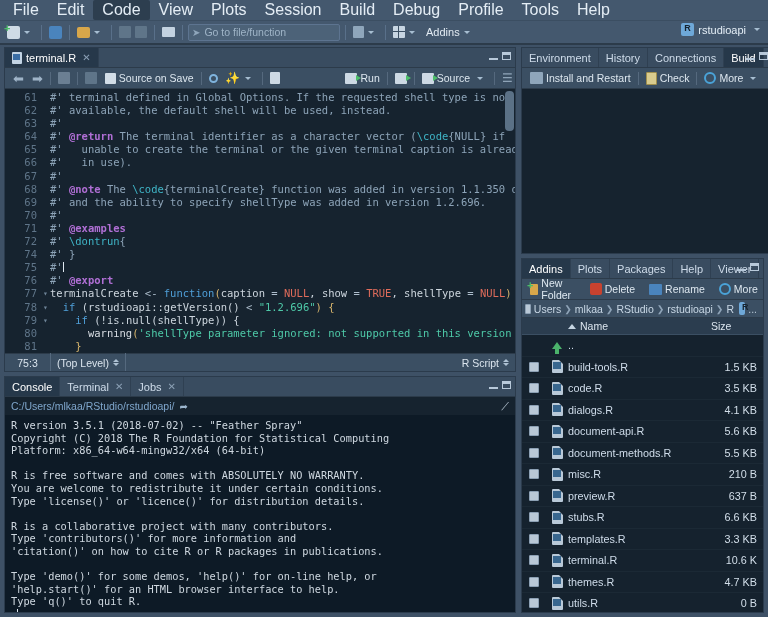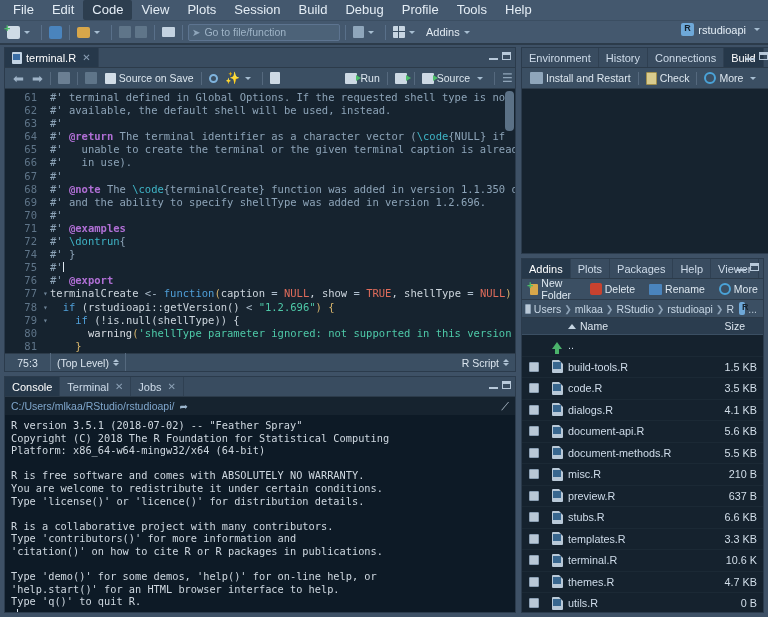--- a/index.html
+++ b/index.html
@@ -18,21 +18,21 @@
   #menubar {
     height: 21px;
     background: #44586e;
     display: flex;
     align-items: center;
     padding-left: 4px;
     border-bottom: 1px solid #3b4e62;
   }
   .menu-item {
     padding: 3px 9px 4px 9px;
-    font-size: 13px;
+    font-size: 16px;
     color: #e4edf5;
     line-height: 13px;
     border-radius: 2px;
     cursor: default;
   }
   .menu-item.active { background: #2d3e4f; }
 
   
   #maintoolbar {
     height: 24px;
@@ -230,21 +230,21 @@
   #files-head {
     height: 17px; background: #2b3d4f;
     display: flex; align-items: center;
     font-size: 10.5px; color: #dce6ef;
     flex: 0 0 auto;
     border-bottom: 1px solid #3b4f63;
   }
   .fh-c1 { width: 24px; }
   .fh-c2 { width: 22px; }
   .fh-name { flex:1; display:flex; align-items:center; gap:4px; }
-  .fh-size { width: 52px; text-align: right; padding-right: 18px; }
+  .fh-size { width: 52px; text-align: left; padding-right: 8px; }
   .sortarrow { width:0;height:0;border-left:4px solid transparent;border-right:4px solid transparent;border-bottom:5px solid #c6d5e2;}
   #files-list { flex:1 1 auto; background:#15222e; overflow:hidden; }
   .frow {
     height: 21.5px; display:flex; align-items:center;
     font-size: 10.8px; color: #cfdcea;
     border-bottom: 1px solid #1b2935;
   }
   .frow .c1 { width:24px; display:flex; justify-content:center;}
   .frow .c2 { width:22px; display:flex; justify-content:center;}
   .frow .nm { flex:1; }

